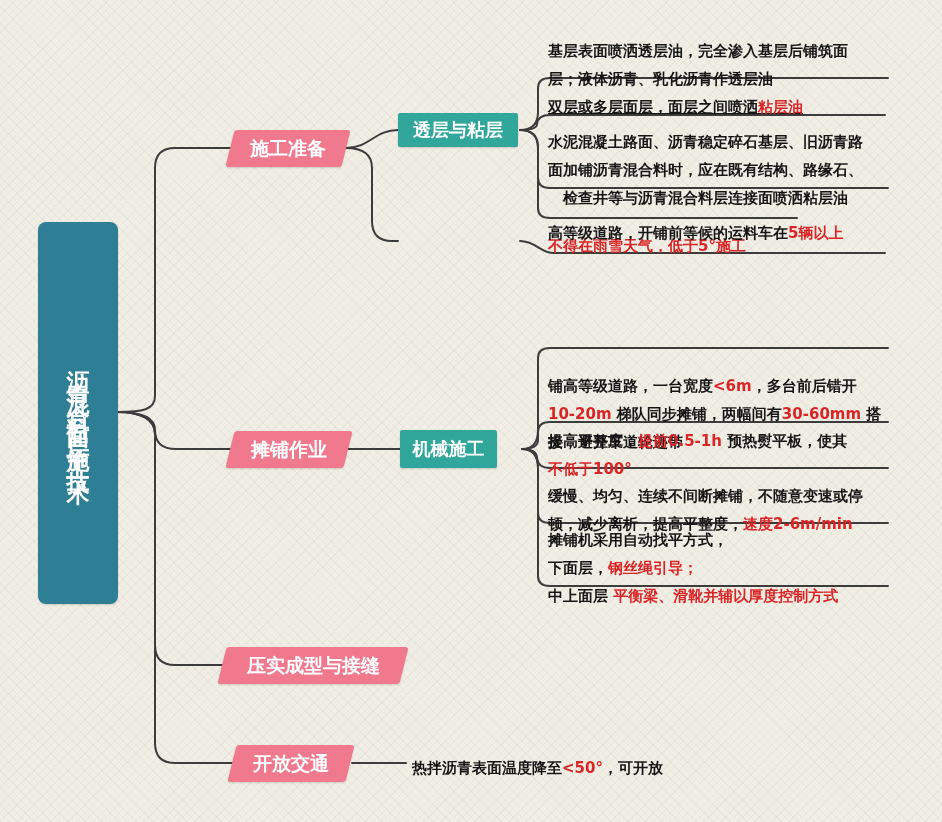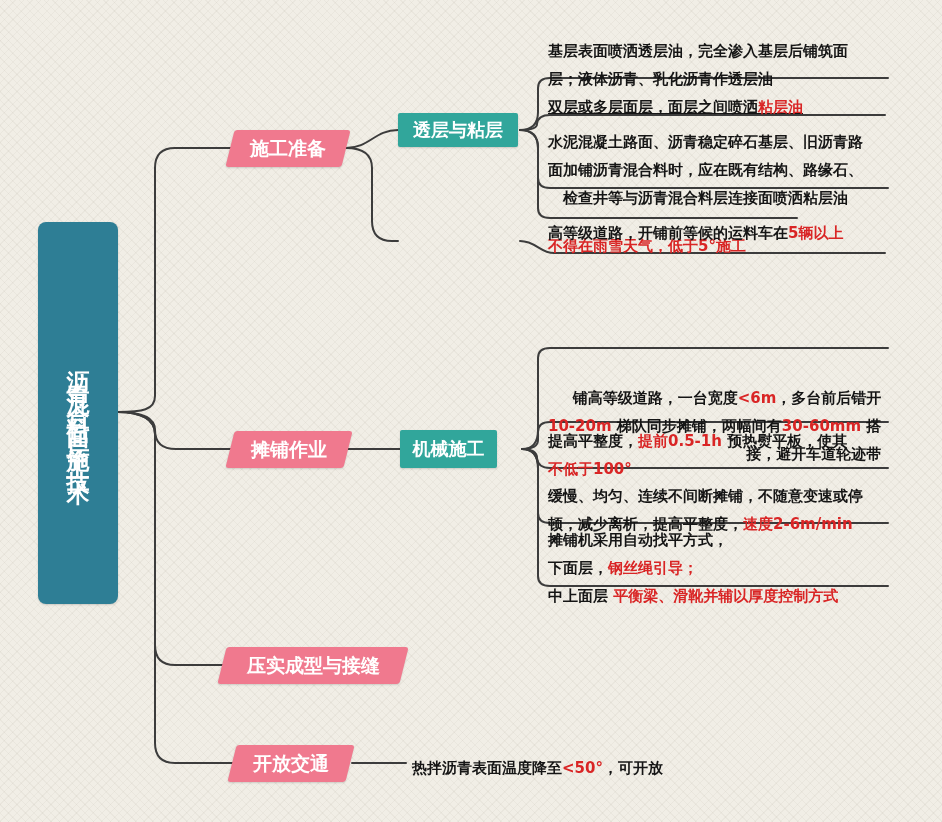--- a/index.html
+++ b/index.html
@@ -83,21 +83,21 @@
   <div class="leaf" style="left:548px;top:37px;"><span>基层表面喷洒透层油，完全渗入基层后铺筑面
 层；液体沥青、乳化沥青作透层油</span></div>
   <div class="leaf" style="left:548px;top:93px;text-decoration:underline;"><span>双层或多层面层，面层之间喷洒</span><span class="red">粘层油</span></div>
   <div class="leaf" style="left:548px;top:128px;text-align:center;"><span>水泥混凝土路面、沥青稳定碎石基层、旧沥青路
 面加铺沥青混合料时，应在既有结构、路缘石、
 检查井等与沥青混合料层连接面喷洒粘层油</span></div>
   <div class="leaf" style="left:548px;top:196px;margin-top:36px;"><span class="red">不得在雨雪天气，低于5°施工</span></div>
 
   <div class="leaf" style="left:548px;top:219px;"><span>高等级道路，开铺前等候的运料车在</span><span class="red">5辆以上</span></div>
 
-  <div class="leaf" style="left:548px;top:384px;text-align:right;"><span>铺高等级道路，一台宽度</span><span class="red">&lt;6m</span><span>，多台前后错开
+  <div class="leaf" style="left:548px;top:372px;"><span>铺高等级道路，一台宽度</span><span class="red">&lt;6m</span><span>，多台前后错开
 </span><span class="red">10-20m</span><span> 梯队同步摊铺，两幅间有</span><span class="red">30-60mm</span><span> 搭
 接，避开车道轮迹带</span></div>
   <div class="leaf" style="left:548px;top:427px;"><span>提高平整度，</span><span class="red">提前0.5-1h</span><span> 预热熨平板，使其
 </span><span class="red">不低于100°</span></div>
   <div class="leaf" style="left:548px;top:482px;"><span>缓慢、均匀、连续不间断摊铺，不随意变速或停
 顿，减少离析，提高平整度，</span><span class="red">速度2-6m/min</span></div>
   <div class="leaf" style="left:548px;top:526px;"><span>摊铺机采用自动找平方式，
 下面层，</span><span class="red">钢丝绳引导；</span><span>
 中上面层 </span><span class="red">平衡梁、滑靴并辅以厚度控制方式</span></div>
 

